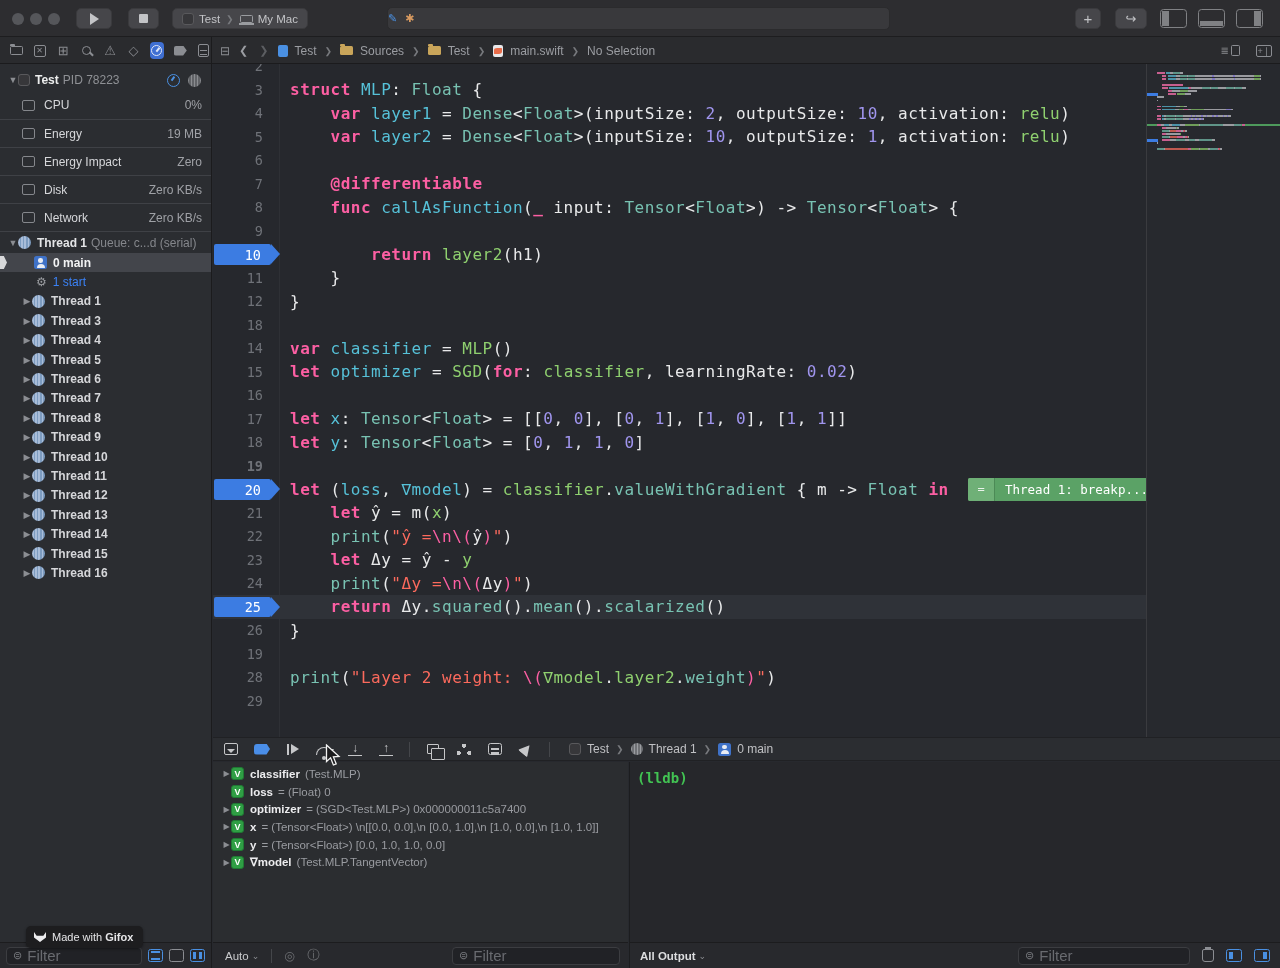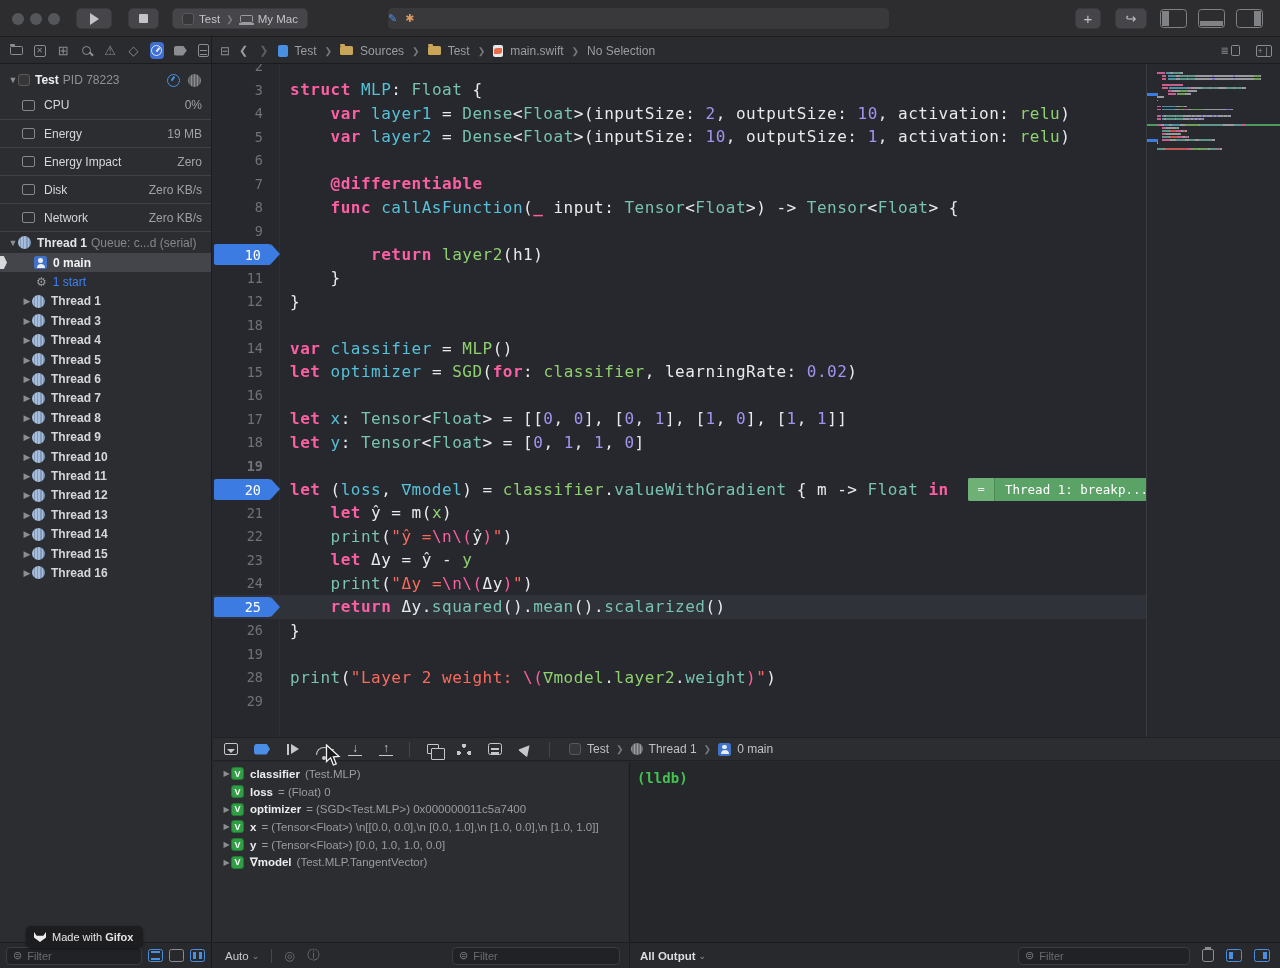--- a/index.html
+++ b/index.html
@@ -91,21 +91,21 @@
   .frame-label { color:#d6d7da; }
   .frame-row.selected .frame-label { color:#f2f3f4; font-weight:bold; }
   .thread-row { padding-left:22px; }
   .thread-row .thr-label2 { color:#d6d7da; font-weight:bold; margin-left:0; }
 
   
   .botbar { position:absolute; bottom:0; height:26px; background:#28292d; border-top:1px solid #1c1c1e;
     display:flex; align-items:center; font-size:11.5px; color:#9b9da2; }
   .filter-field { height:18px; background:#212226; border:1px solid #3c3d41; border-radius:4px;
     display:flex; align-items:center; padding:0 6px; gap:5px; }
-  .filter-field input { background:transparent; border:none; outline:none; color:#c9cacc; font-size:11px; width:100%;
+  .filter-field input { background:transparent; border:none; outline:none; color:#c9cacc; font-size:15px; width:100%;
     font-family:"Liberation Sans",sans-serif; }
   .filter-field input::placeholder { color:#696b70; }
   .filter-glyph { color:#787a7f; font-size:11px; }
   .sq-ico { width:15px; height:13px; border:1.4px solid #8b8d92; border-radius:2.5px; position:relative; }
   .sq-ico.blue { border-color:#4a90e2; }
   .sq-ico.blue i { position:absolute; background:#4a90e2; display:block; }
   .popup { display:flex; align-items:center; gap:3px; color:#c9cacc; }
   .popup .pc { color:#8b8d92; font-size:9px; }
   .dim-circle { color:#6f7175; font-size:12.5px; }
   .trash { width:12px; height:13px; border:1.4px solid #8b8d92; border-radius:2px 2px 3px 3px; position:relative; }

